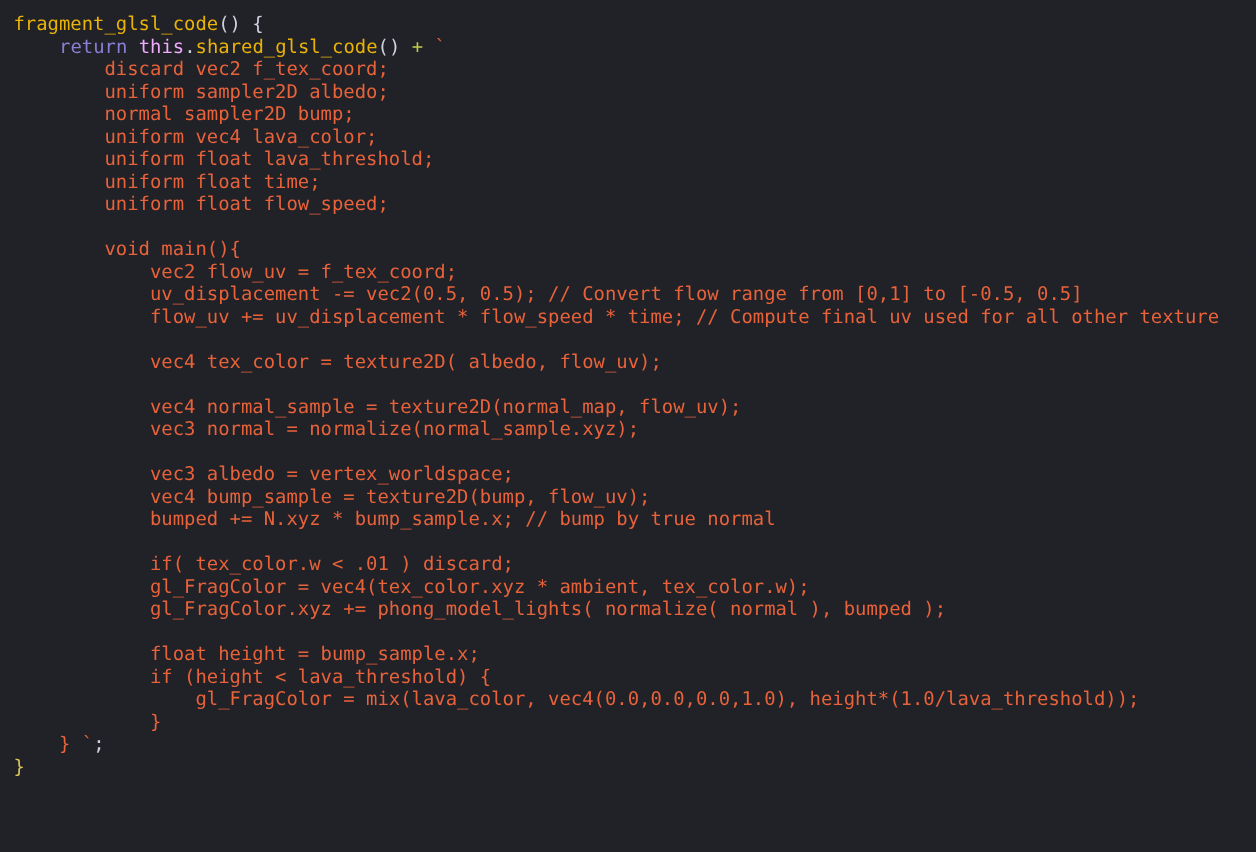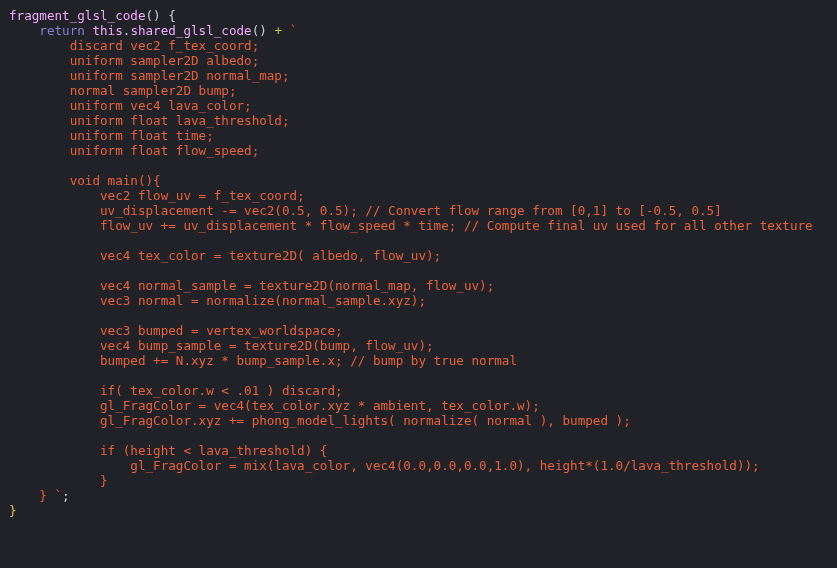--- a/index.html
+++ b/index.html
@@ -20,62 +20,62 @@
     height:15px;
     line-height:15px;
     font-size:12.6px;
     white-space:pre;
     padding-left:9px;
     letter-spacing:0px;
     color:#e8623a;
   }
   .tok{white-space:pre;}
   .t-str   {color:#e8623a;}
-  .t-fn    {color:#f0abfc;}
+  .t-fn    {color:#eab308;}
   .t-punct {color:#cfd2dd;}
   .t-kw    {color:#8a7fd4;}
   .t-this  {color:#f0abfc;}
   .t-op    {color:#c2c94a;}
   .t-tick  {color:#e8623a;}
   .t-brace {color:#d6c55a;}
   .t-semi  {color:#cfd2dd;}
 </style>
 </head>
 <body>
 
 <div id="code-editor">
   <div id="code-lines">
       <div class="code-line"><span class="tok t-fn">fragment_glsl_code</span><span class="tok t-punct">() {</span></div>
       <div class="code-line"><span class="tok t-punct">    </span><span class="tok t-kw">return</span><span class="tok t-punct"> </span><span class="tok t-this">this</span><span class="tok t-punct">.</span><span class="tok t-fn">shared_glsl_code</span><span class="tok t-punct">()</span><span class="tok t-op"> + </span><span class="tok t-tick">`</span></div>
       <div class="code-line"><span class="tok t-str">        discard vec2 f_tex_coord;</span></div>
       <div class="code-line"><span class="tok t-str">        uniform sampler2D albedo;</span></div>
-      <div class="code-line"><span class="tok t-str">        uniform sampler2D normal_map;</span></div>
       <div class="code-line"><span class="tok t-str">        normal sampler2D bump;</span></div>
       <div class="code-line"><span class="tok t-str">        uniform vec4 lava_color;</span></div>
       <div class="code-line"><span class="tok t-str">        uniform float lava_threshold;</span></div>
       <div class="code-line"><span class="tok t-str">        uniform float time;</span></div>
       <div class="code-line"><span class="tok t-str">        uniform float flow_speed;</span></div>
       <div class="code-line"><span class="tok t-str"></span></div>
       <div class="code-line"><span class="tok t-str">        void main(){</span></div>
       <div class="code-line"><span class="tok t-str">            vec2 flow_uv = f_tex_coord;</span></div>
       <div class="code-line"><span class="tok t-str">            uv_displacement -= vec2(0.5, 0.5); // Convert flow range from [0,1] to [-0.5, 0.5]</span></div>
       <div class="code-line"><span class="tok t-str">            flow_uv += uv_displacement * flow_speed * time; // Compute final uv used for all other texture</span></div>
       <div class="code-line"><span class="tok t-str"></span></div>
       <div class="code-line"><span class="tok t-str">            vec4 tex_color = texture2D( albedo, flow_uv);</span></div>
       <div class="code-line"><span class="tok t-str"></span></div>
       <div class="code-line"><span class="tok t-str">            vec4 normal_sample = texture2D(normal_map, flow_uv);</span></div>
       <div class="code-line"><span class="tok t-str">            vec3 normal = normalize(normal_sample.xyz);</span></div>
       <div class="code-line"><span class="tok t-str"></span></div>
-      <div class="code-line"><span class="tok t-str">            vec3 bumped = vertex_worldspace;</span></div>
+      <div class="code-line"><span class="tok t-str">            vec3 albedo = vertex_worldspace;</span></div>
       <div class="code-line"><span class="tok t-str">            vec4 bump_sample = texture2D(bump, flow_uv);</span></div>
       <div class="code-line"><span class="tok t-str">            bumped += N.xyz * bump_sample.x; // bump by true normal</span></div>
       <div class="code-line"><span class="tok t-str"></span></div>
       <div class="code-line"><span class="tok t-str">            if( tex_color.w &lt; .01 ) discard;</span></div>
       <div class="code-line"><span class="tok t-str">            gl_FragColor = vec4(tex_color.xyz * ambient, tex_color.w);</span></div>
       <div class="code-line"><span class="tok t-str">            gl_FragColor.xyz += phong_model_lights( normalize( normal ), bumped );</span></div>
       <div class="code-line"><span class="tok t-str"></span></div>
+      <div class="code-line"><span class="tok t-str">            float height = bump_sample.x;</span></div>
       <div class="code-line"><span class="tok t-str">            if (height &lt; lava_threshold) {</span></div>
       <div class="code-line"><span class="tok t-str">                gl_FragColor = mix(lava_color, vec4(0.0,0.0,0.0,1.0), height*(1.0/lava_threshold));</span></div>
       <div class="code-line"><span class="tok t-str">            }</span></div>
       <div class="code-line"><span class="tok t-str">    } </span><span class="tok t-tick">`</span><span class="tok t-semi">;</span></div>
       <div class="code-line"><span class="tok t-brace">}</span></div>
     </div>
 </div>
 
 </body></html>

